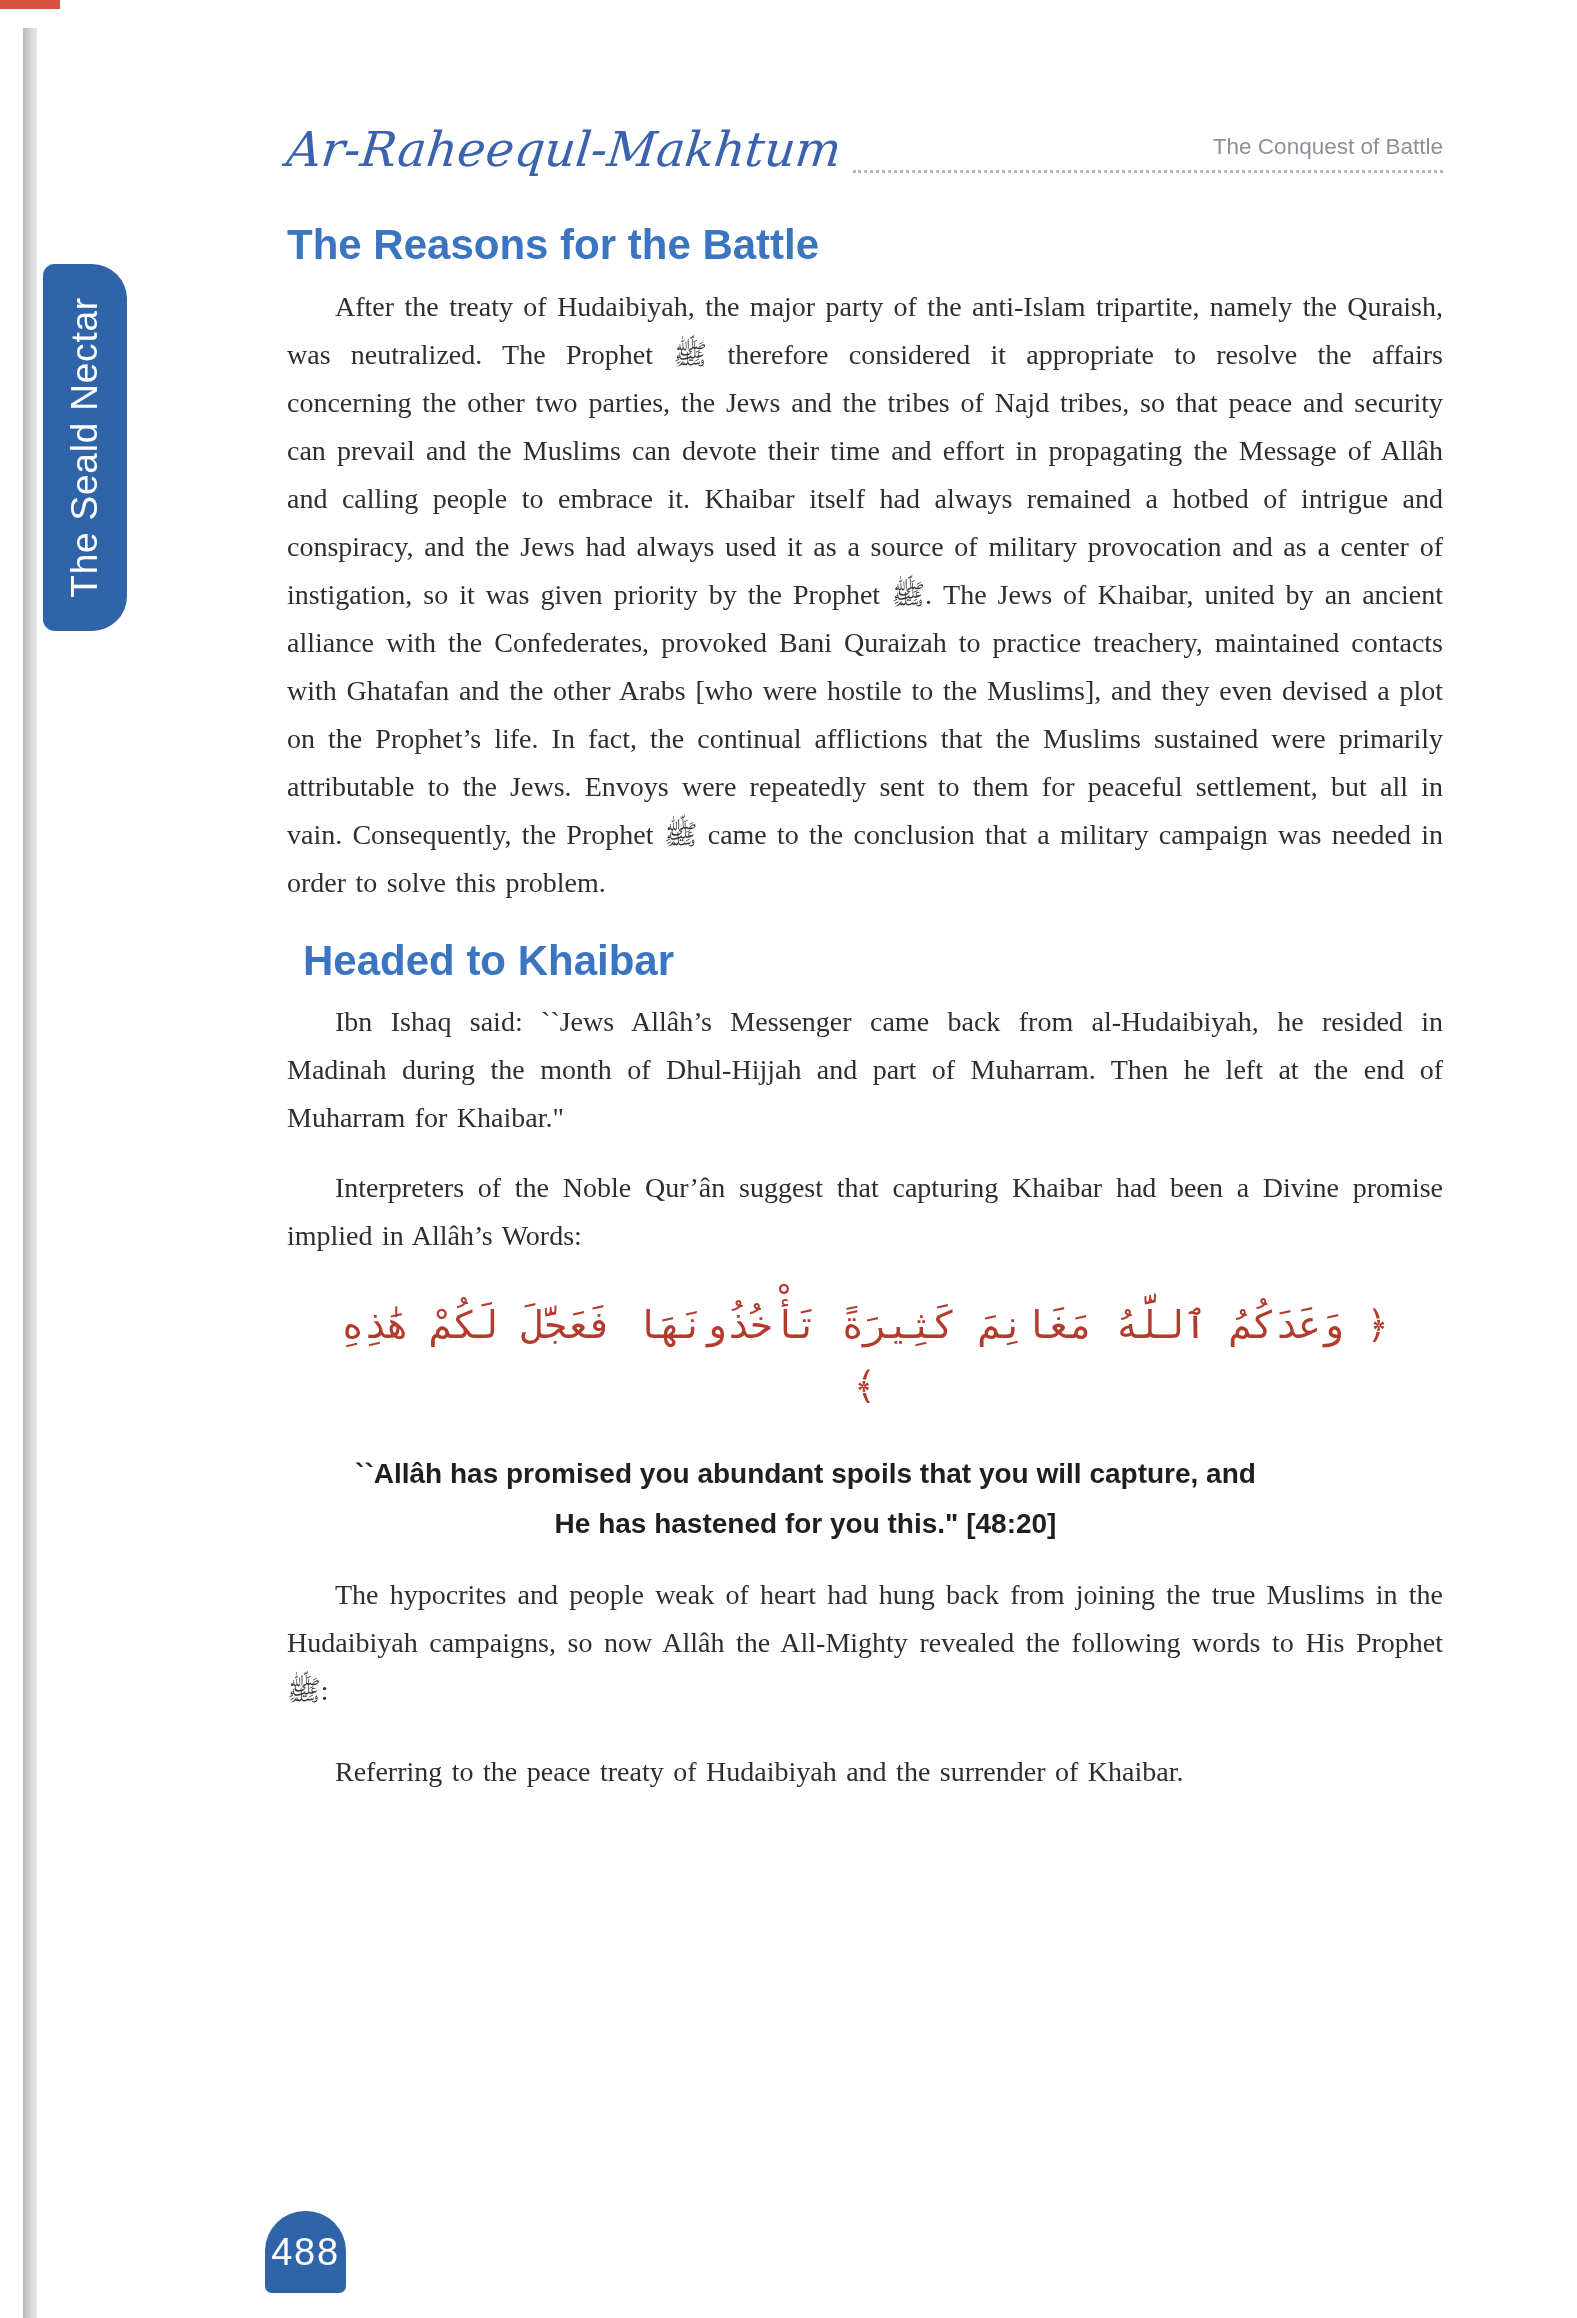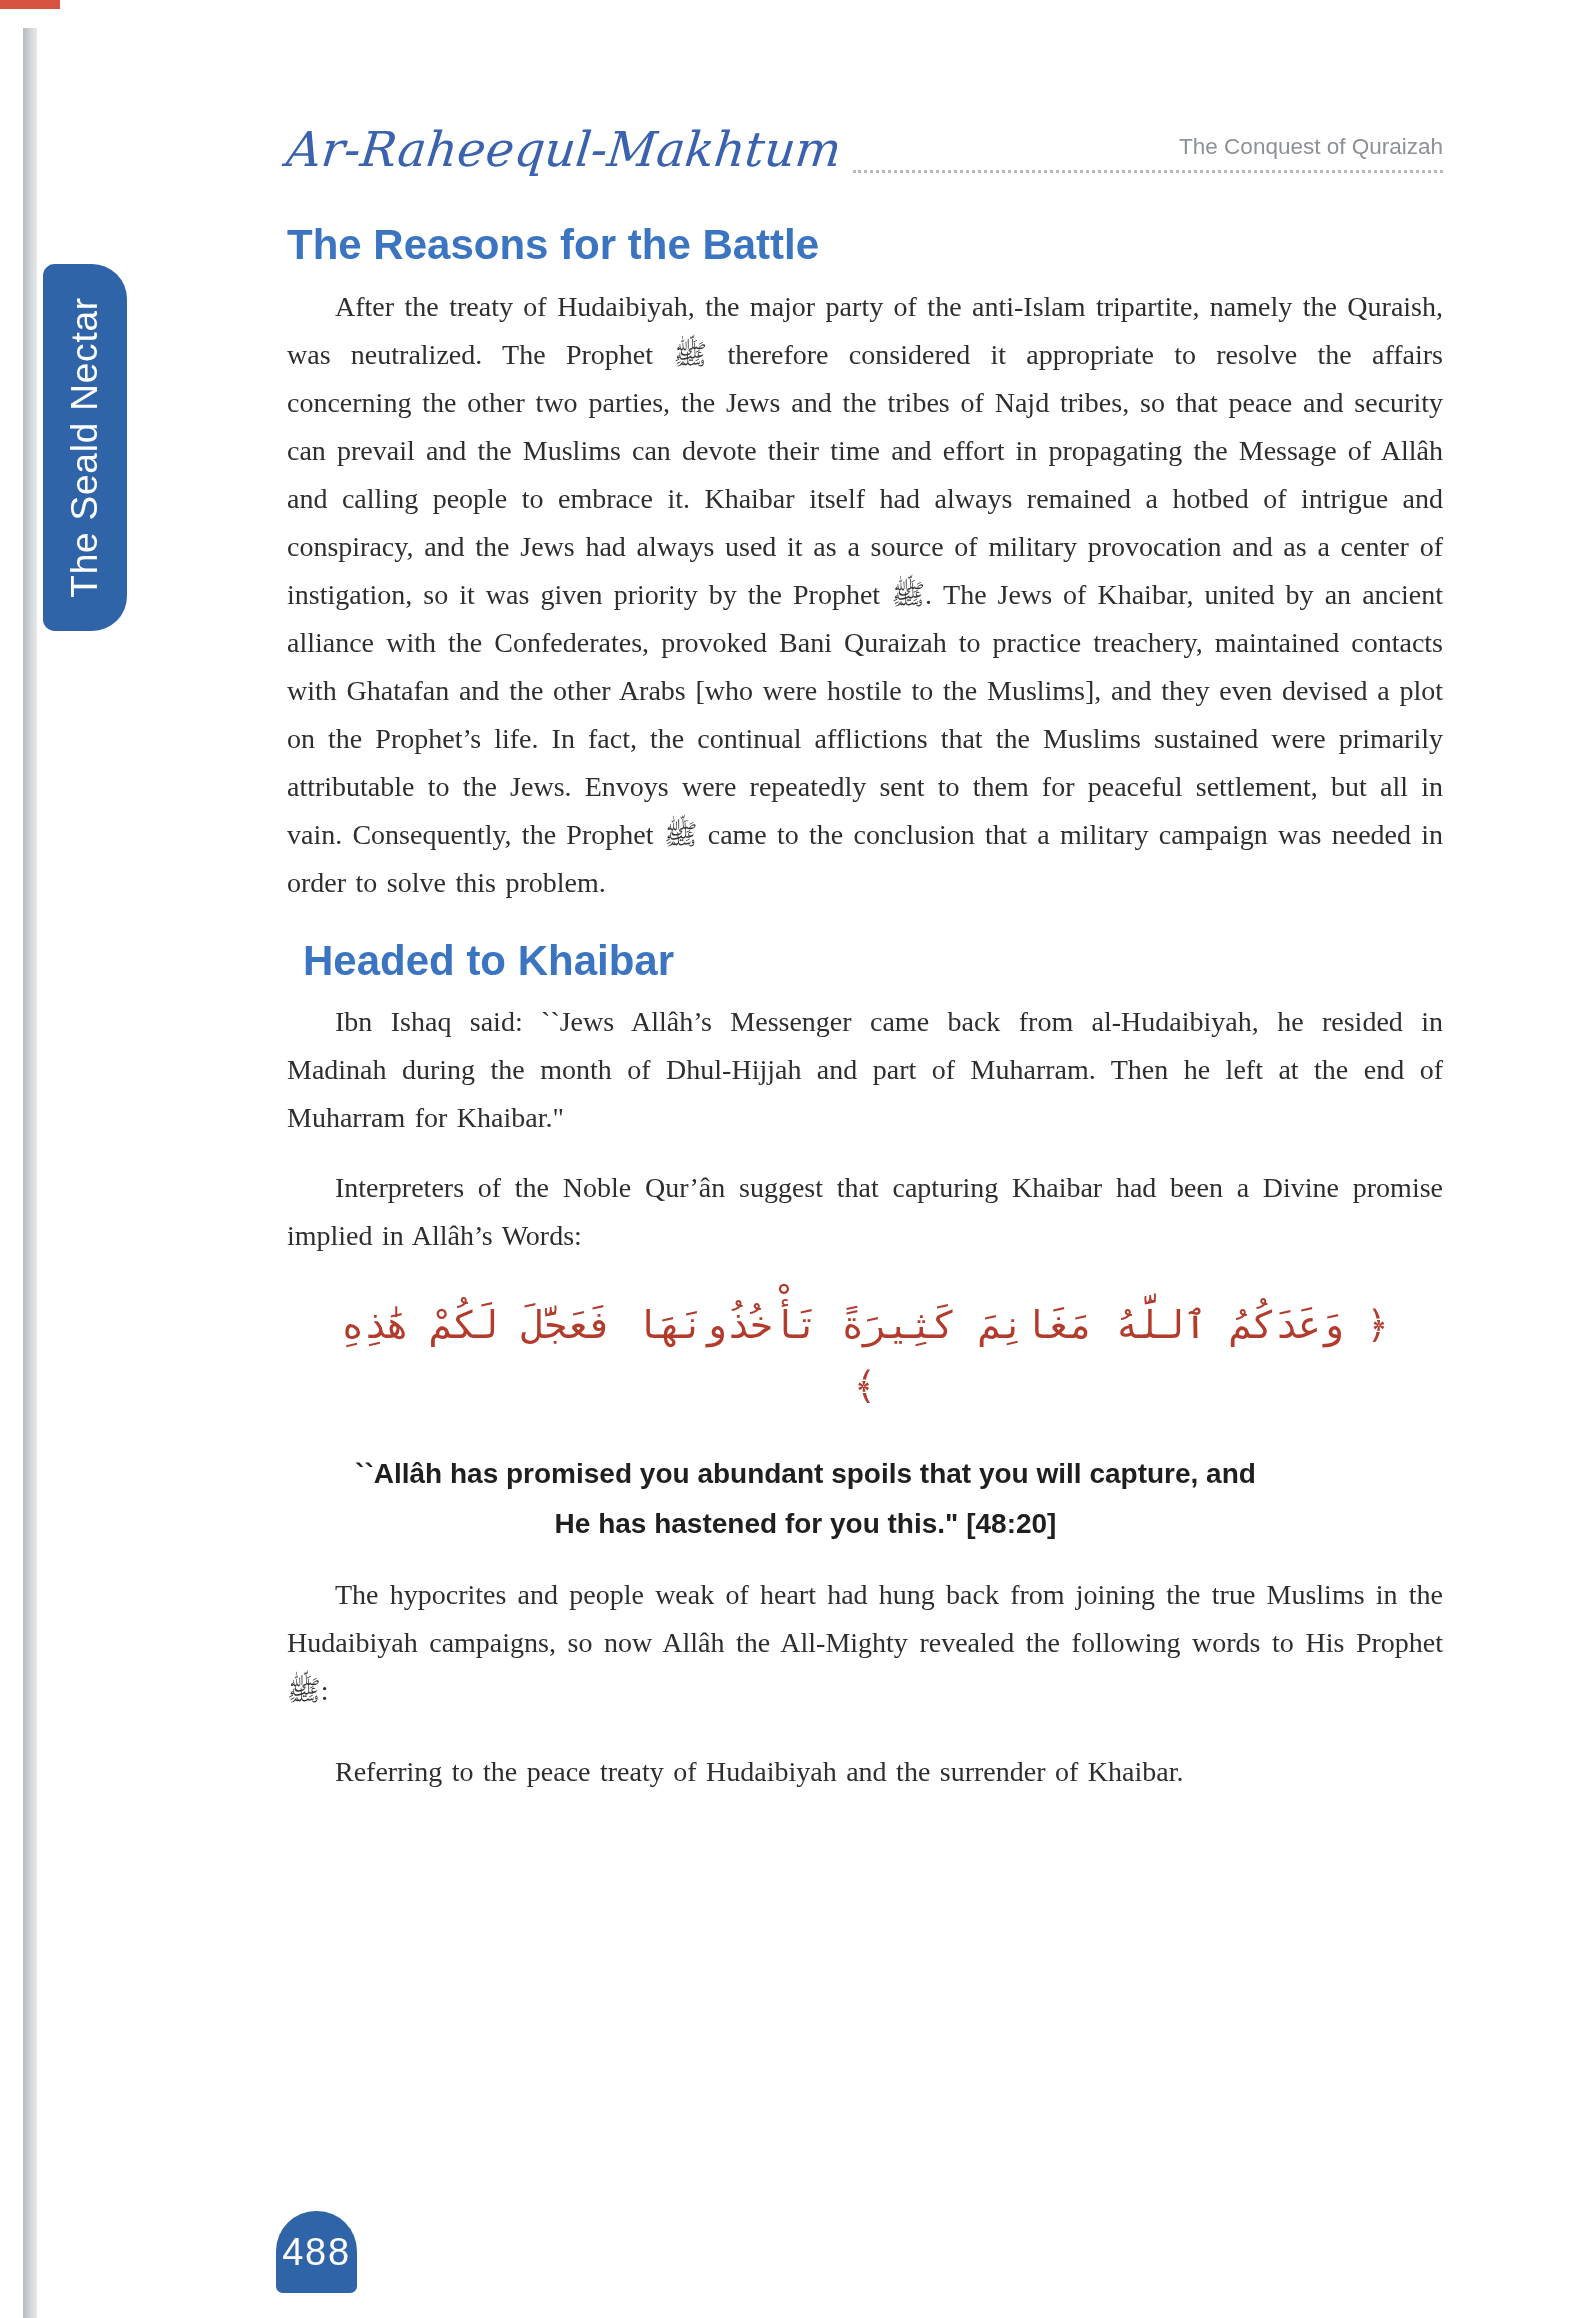--- a/index.html
+++ b/index.html
@@ -92,21 +92,21 @@
   .verse-quote{
     font-family:"Liberation Sans", sans-serif;
     font-weight:600;
     font-size:28px;
     line-height:50px;
     color:#1f1f1f;
     margin:30px 167px 0 48px;
     text-align:center;
   }
   .page-badge{
-    position:absolute;left:276px;top:2211px;width:81px;height:82px;
+    position:absolute;left:265px;top:2211px;width:81px;height:82px;
     background:#2f64a9;
     border-radius:40px 40px 6.7px 6.7px;
     display:flex;align-items:center;justify-content:center;
   }
   .page-badge .num{
     color:#ffffff;
     font-family:"Liberation Sans", sans-serif;
     font-size:38px;letter-spacing:1.7px;
   }
 </style>
@@ -120,21 +120,21 @@
 
   <div class="side-tab">
     <div class="vtext">The Seald Nectar</div>
   </div>
 
   <div class="content">
 
     <div class="page-header">
       <div class="script-title">Ar-Raheequl-Makhtum</div>
       <div class="header-rule">
-        <div class="chapter-title">The Conquest of Quraizah</div>
+        <div class="chapter-title">The Conquest of Battle</div>
       </div>
     </div>
 
     <h1 class="sec">The Reasons for the Battle</h1>
     <p class="body">After the treaty of Hudaibiyah, the major party of the anti-Islam tripartite, namely the Quraish, was neutralized. The Prophet ﷺ therefore considered it appropriate to resolve the affairs concerning the other two parties, the Jews and the tribes of Najd tribes, so that peace and security can prevail and the Muslims can devote their time and effort in propagating the Message of Allâh and calling people to embrace it. Khaibar itself had always remained a hotbed of intrigue and conspiracy, and the Jews had always used it as a source of military provocation and as a center of instigation, so it was given priority by the Prophet ﷺ. The Jews of Khaibar, united by an ancient alliance with the Confederates, provoked Bani Quraizah to practice treachery, maintained contacts with Ghatafan and the other Arabs [who were hostile to the Muslims], and they even devised a plot on the Prophet’s life. In fact, the continual afflictions that the Muslims sustained were primarily attributable to the Jews. Envoys were repeatedly sent to them for peaceful settlement, but all in vain. Consequently, the Prophet ﷺ came to the conclusion that a military campaign was needed in order to solve this problem.</p>
 
     <h1 class="sec second">Headed to Khaibar</h1>
     <p class="body">Ibn Ishaq said: ``Jews Allâh’s Messenger came back from al-Hudaibiyah, he resided in Madinah during the month of Dhul-Hijjah and part of Muharram. Then he left at the end of Muharram for Khaibar."</p>
     <p class="body sp">Interpreters of the Noble Qur’ân suggest that capturing Khaibar had been a Divine promise implied in Allâh’s Words:</p>
 

